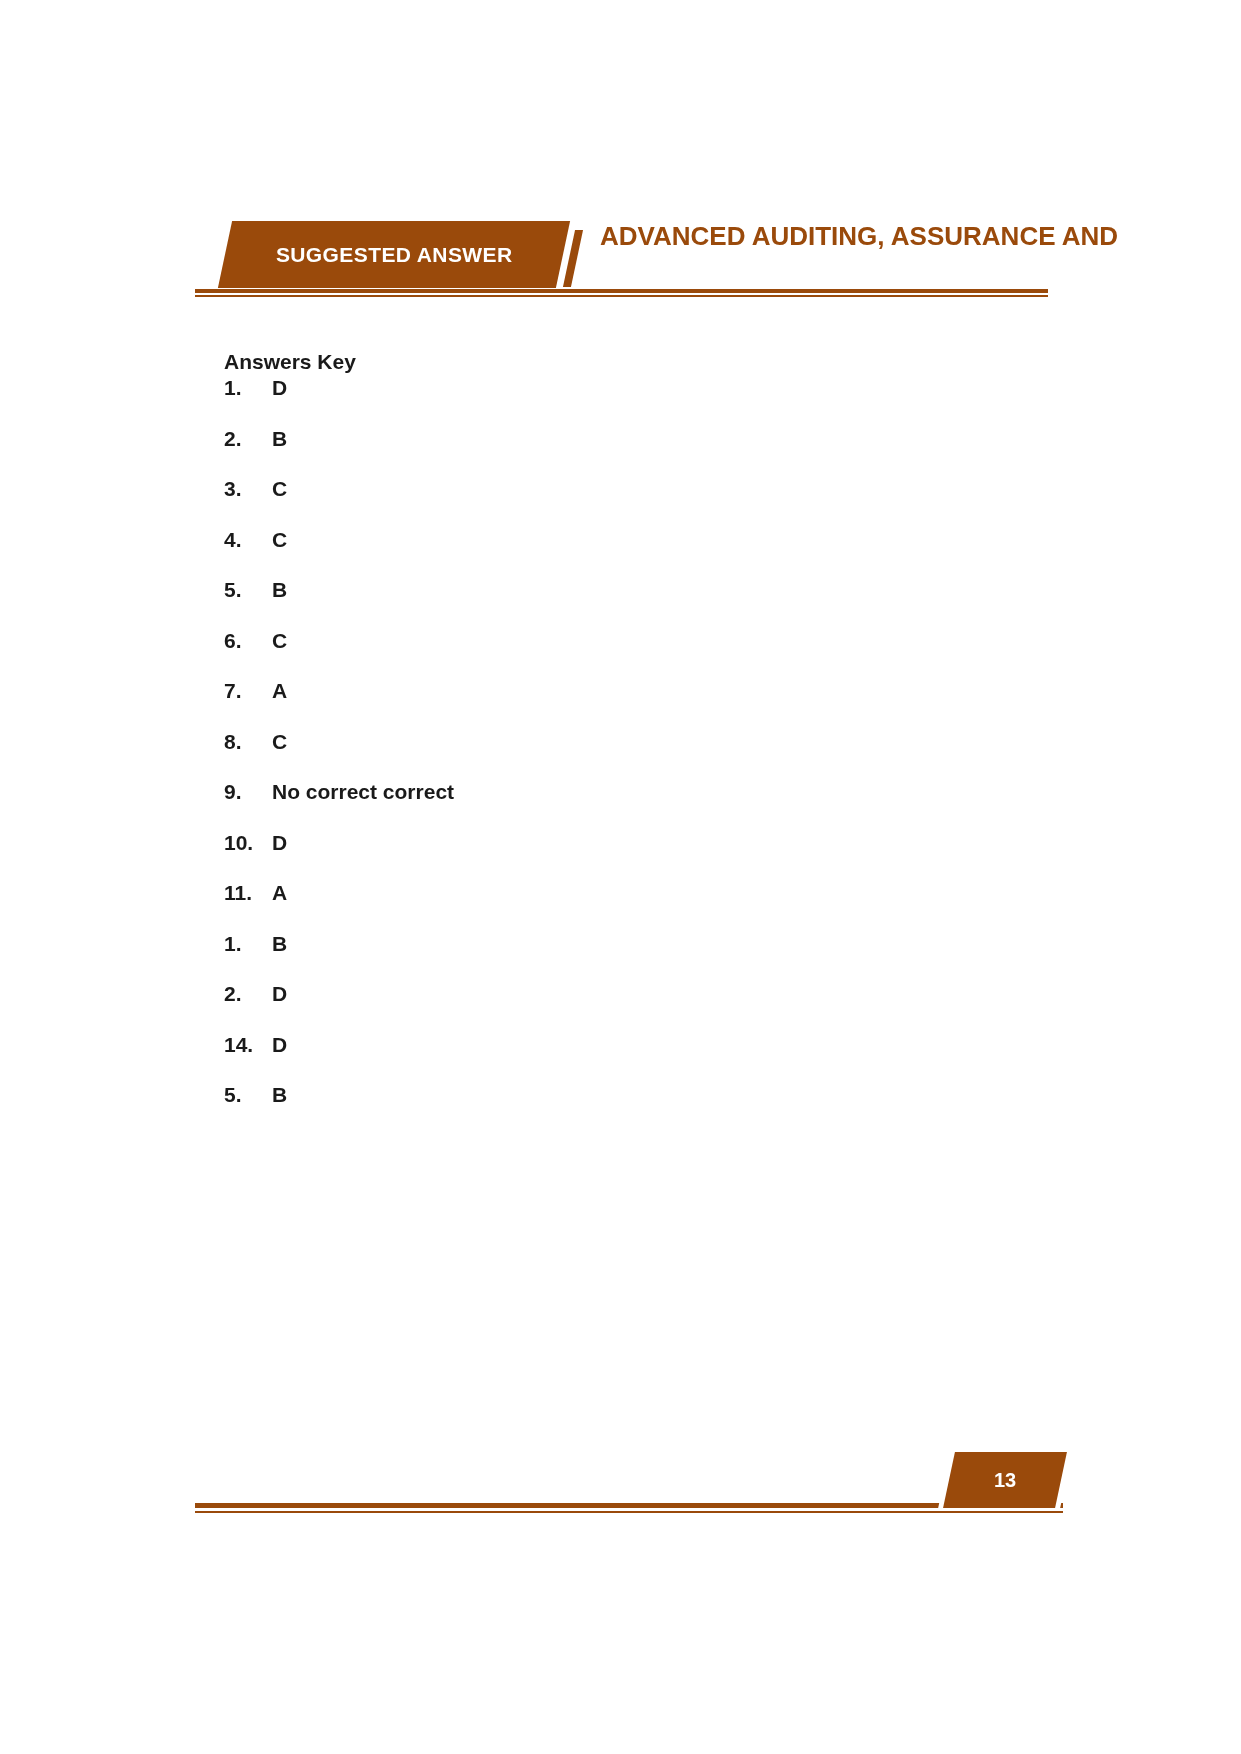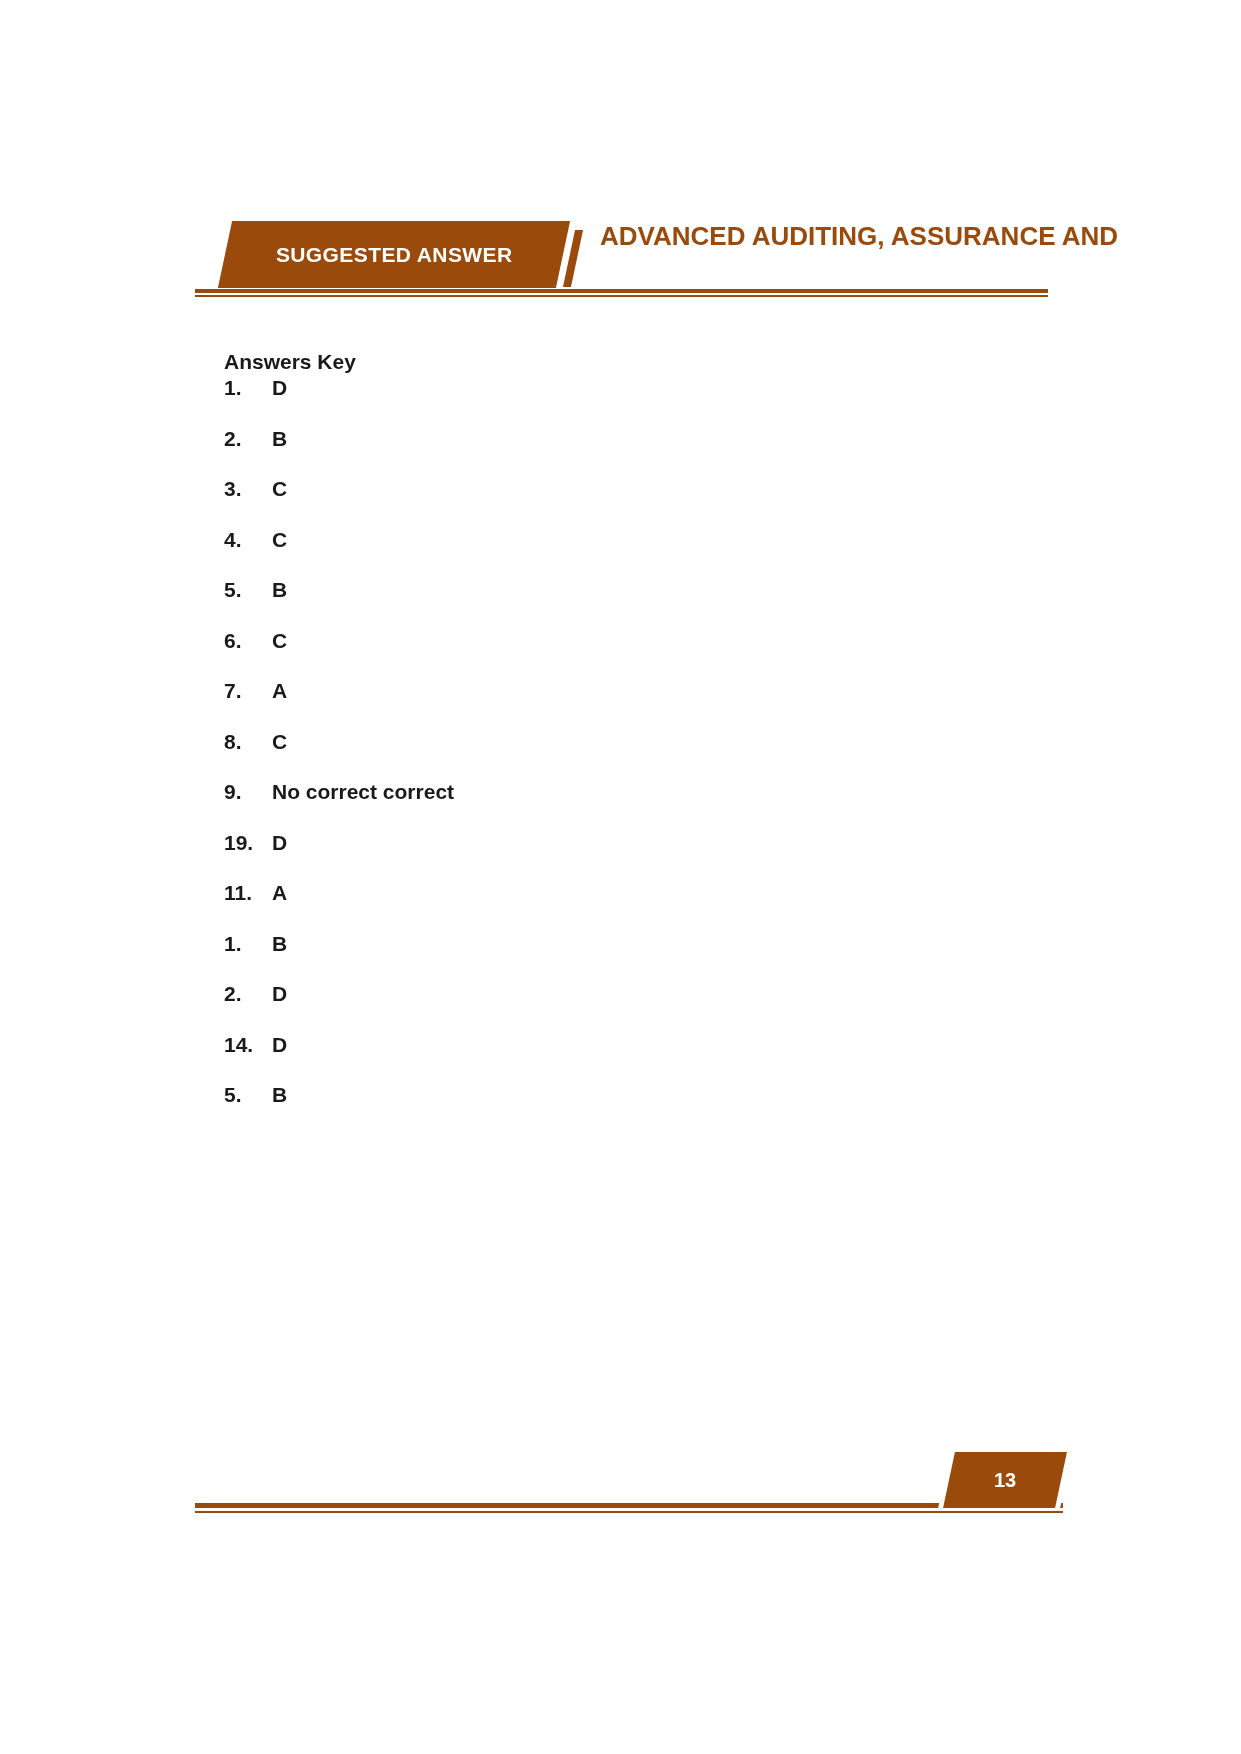--- a/index.html
+++ b/index.html
@@ -174,21 +174,21 @@
       </li>
       <li>
         <span class="num">8.</span>
         <span class="val">C</span>
       </li>
       <li>
         <span class="num">9.</span>
         <span class="val">No correct correct</span>
       </li>
       <li>
-        <span class="num">19.</span>
+        <span class="num">10.</span>
         <span class="val">D</span>
       </li>
       <li>
         <span class="num">11.</span>
         <span class="val">A</span>
       </li>
       <li>
         <span class="num">1.</span>
         <span class="val">B</span>
       </li>

